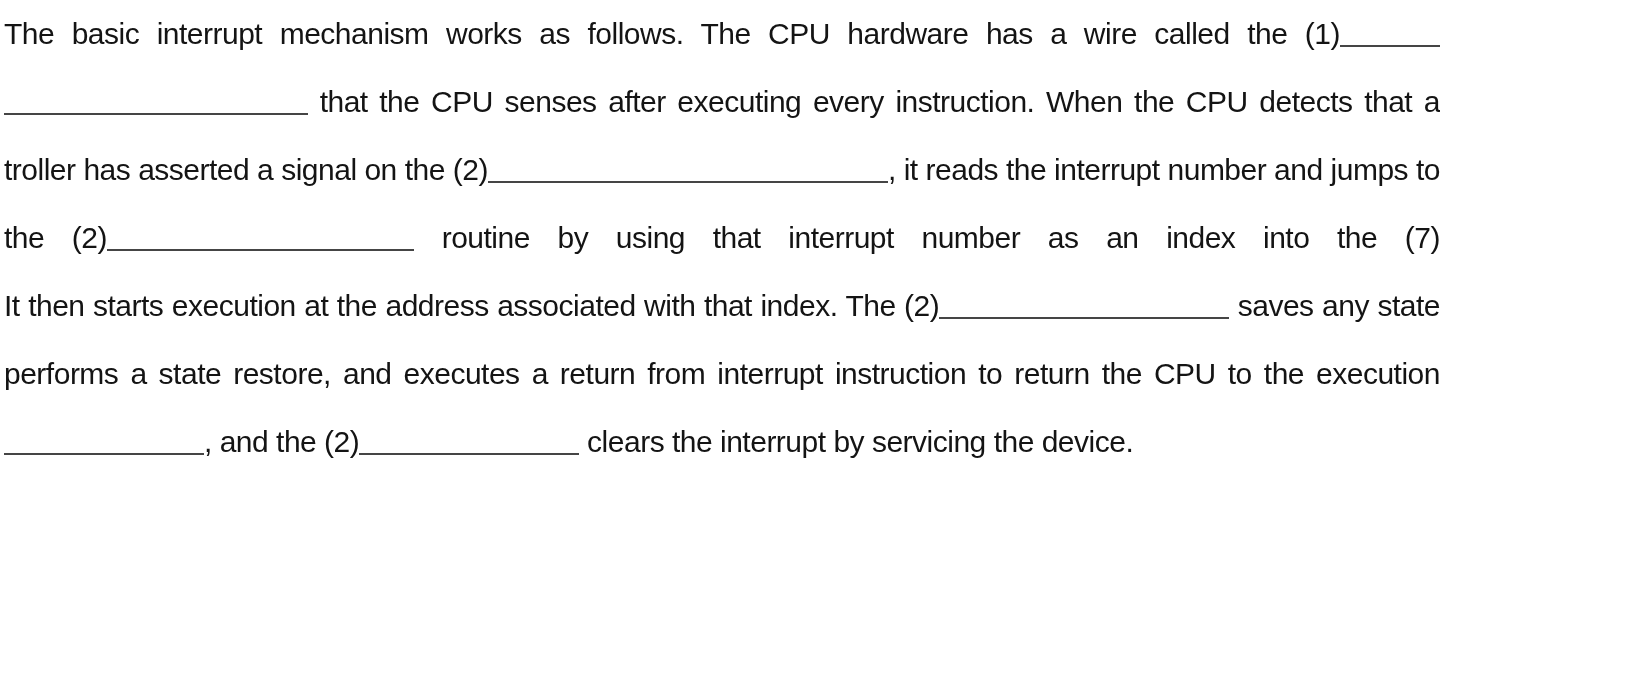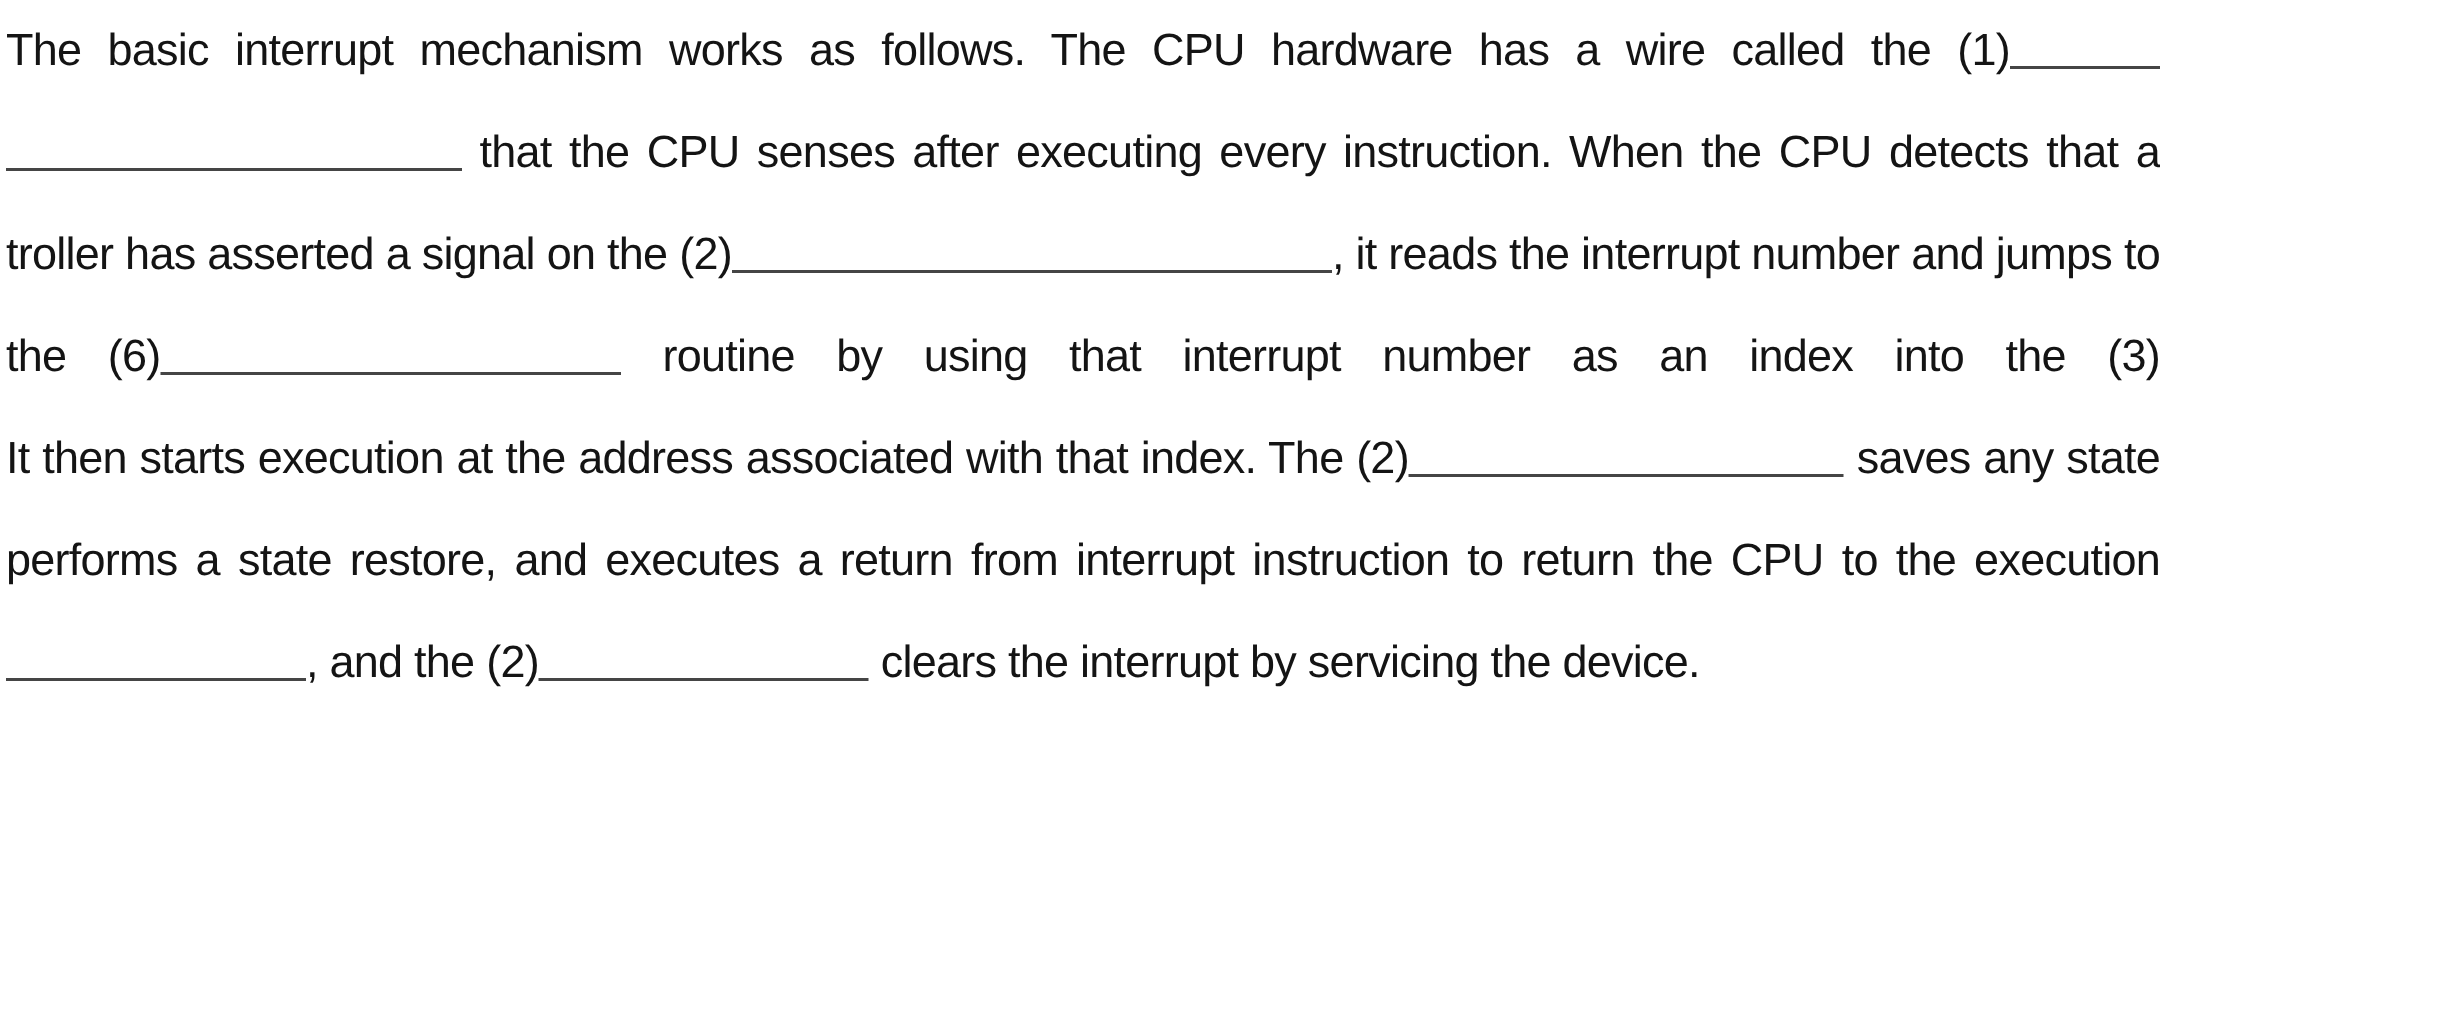--- a/index.html
+++ b/index.html
@@ -50,21 +50,21 @@
 <body>
 
 <div class="page">
 
   <div class="line just"><span>The basic interrupt mechanism works as follows. The CPU hardware has a wire called the (1)</span><span class="blank" style="width:100px"></span></div>
 
   <div class="line just"><span class="blank" style="width:304px"></span> <span>that the CPU senses after executing every instruction. When the CPU detects that a con-</span></div>
 
   <div class="line just"><span>troller has asserted a signal on the (2)</span><span class="blank" style="width:400px"></span><span>, it reads the interrupt number and jumps to</span></div>
 
-  <div class="line just"><span>the (6)</span><span class="blank" style="width:307px"></span> <span>routine by using that interrupt number as an index into the (3)</span><span class="blank" style="width:300px"></span><span>.</span></div>
+  <div class="line just"><span>the (2)</span><span class="blank" style="width:307px"></span> <span>routine by using that interrupt number as an index into the (7)</span><span class="blank" style="width:300px"></span><span>.</span></div>
 
   <div class="line just"><span>It then starts execution at the address associated with that index. The (2)</span><span class="blank" style="width:290px"></span> <span>saves any state it</span></div>
 
 
   <div class="line just"><span>performs a state restore, and executes a return from interrupt instruction to return the CPU to the execution</span></div>
 
 
 
   <div class="line left"><span class="blank" style="width:200px"></span><span>, and the (2)</span><span class="blank" style="width:220px"></span> <span>clears the interrupt by servicing the device.</span></div>
 

